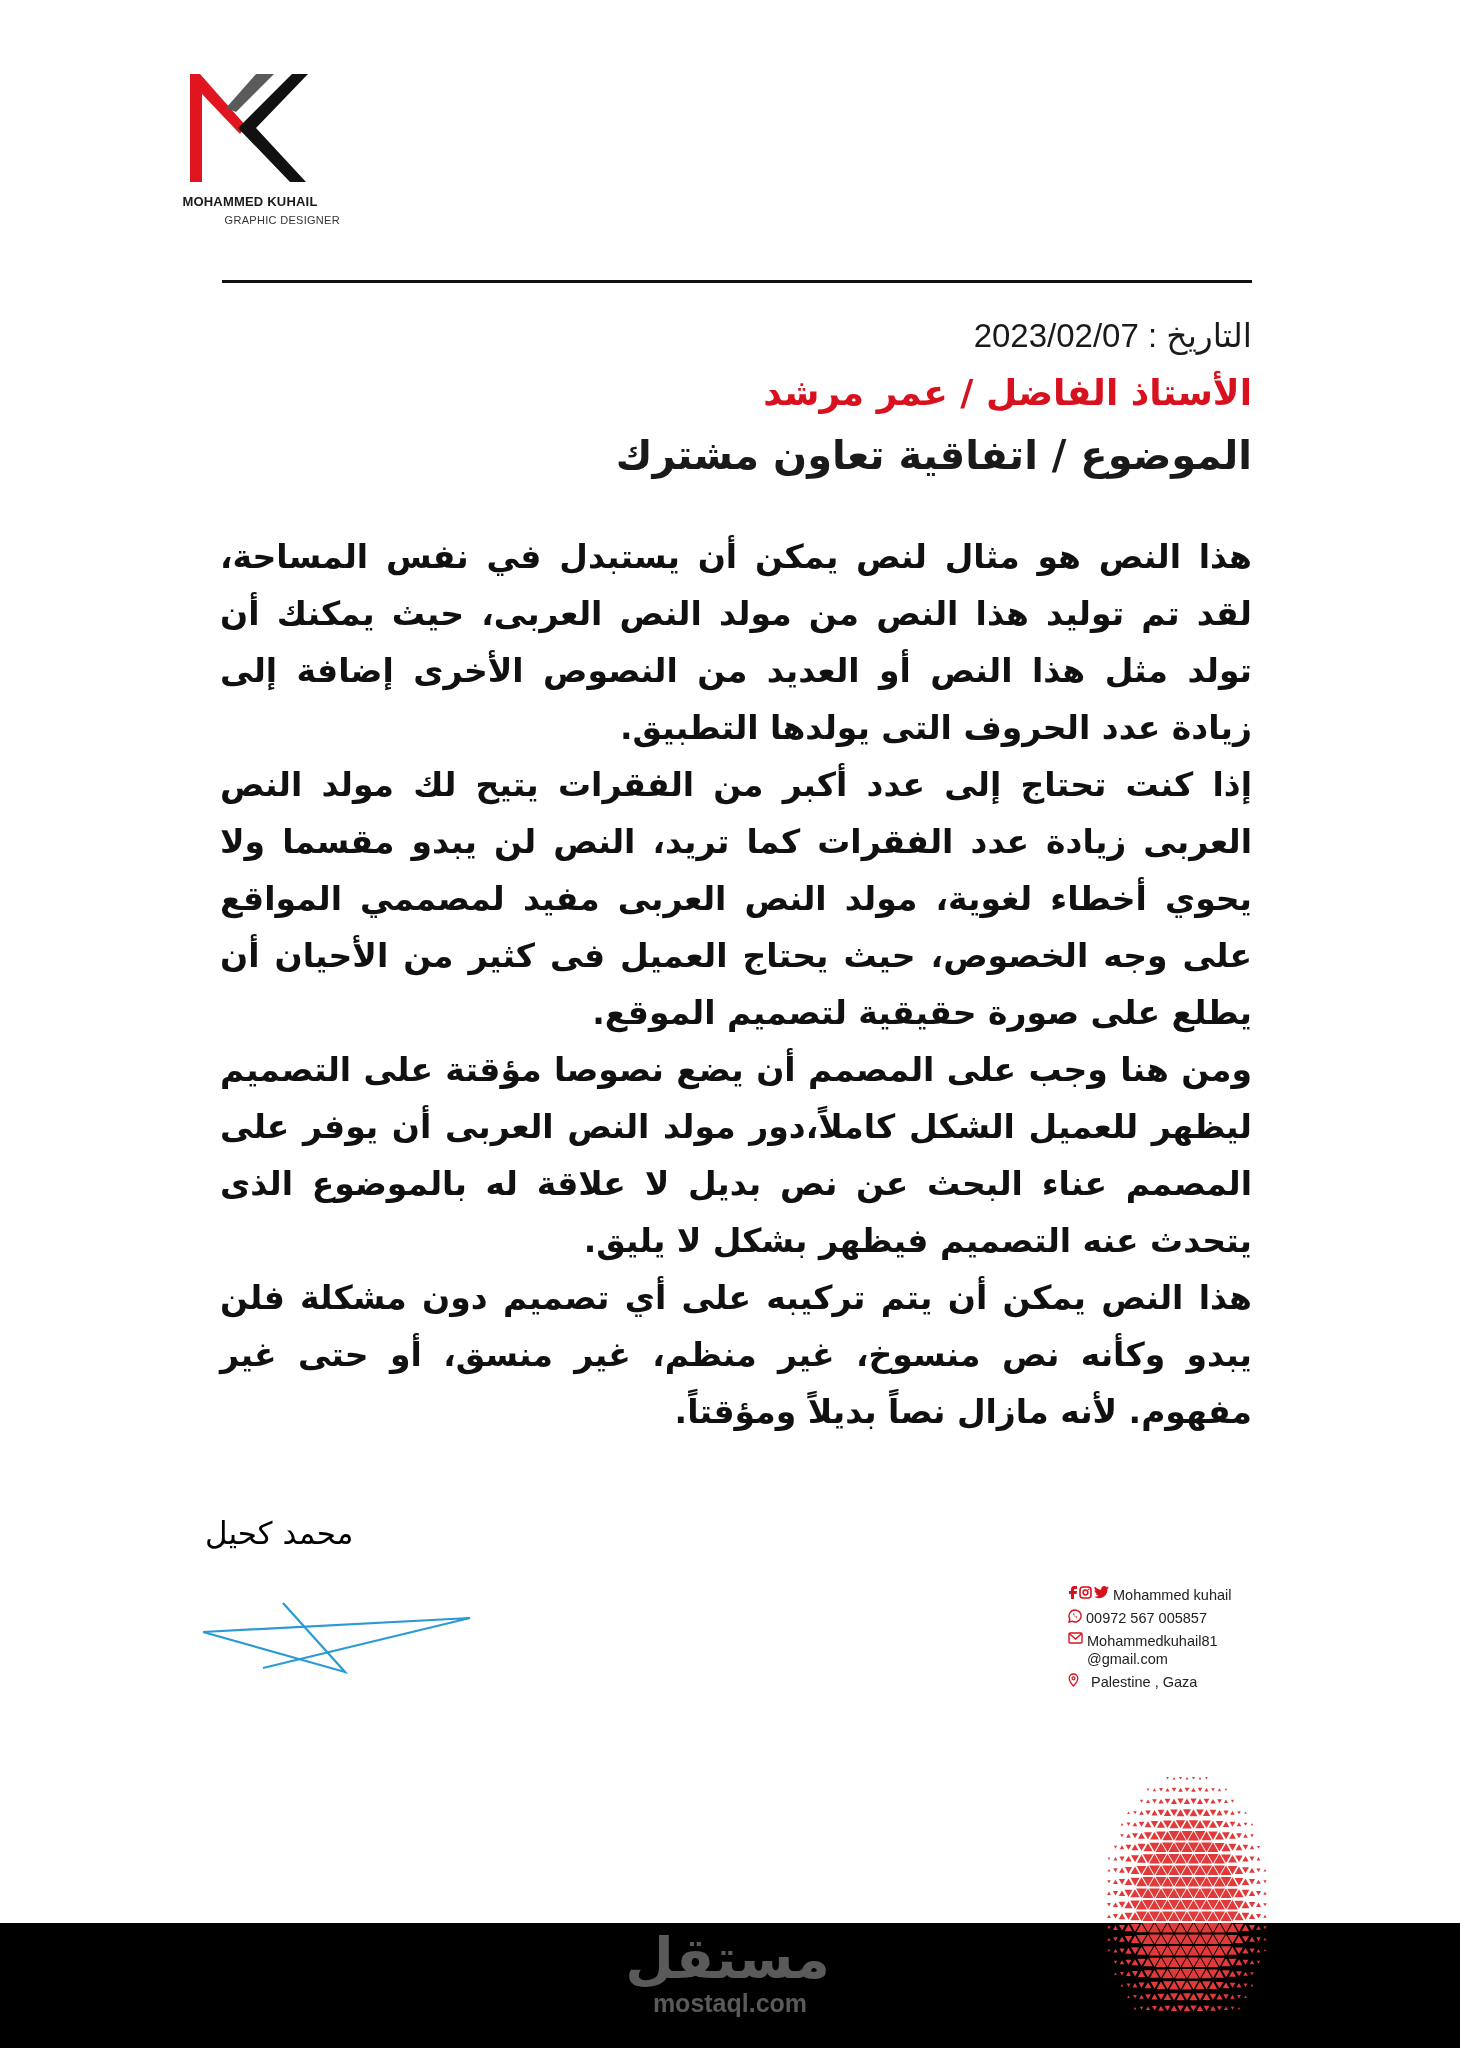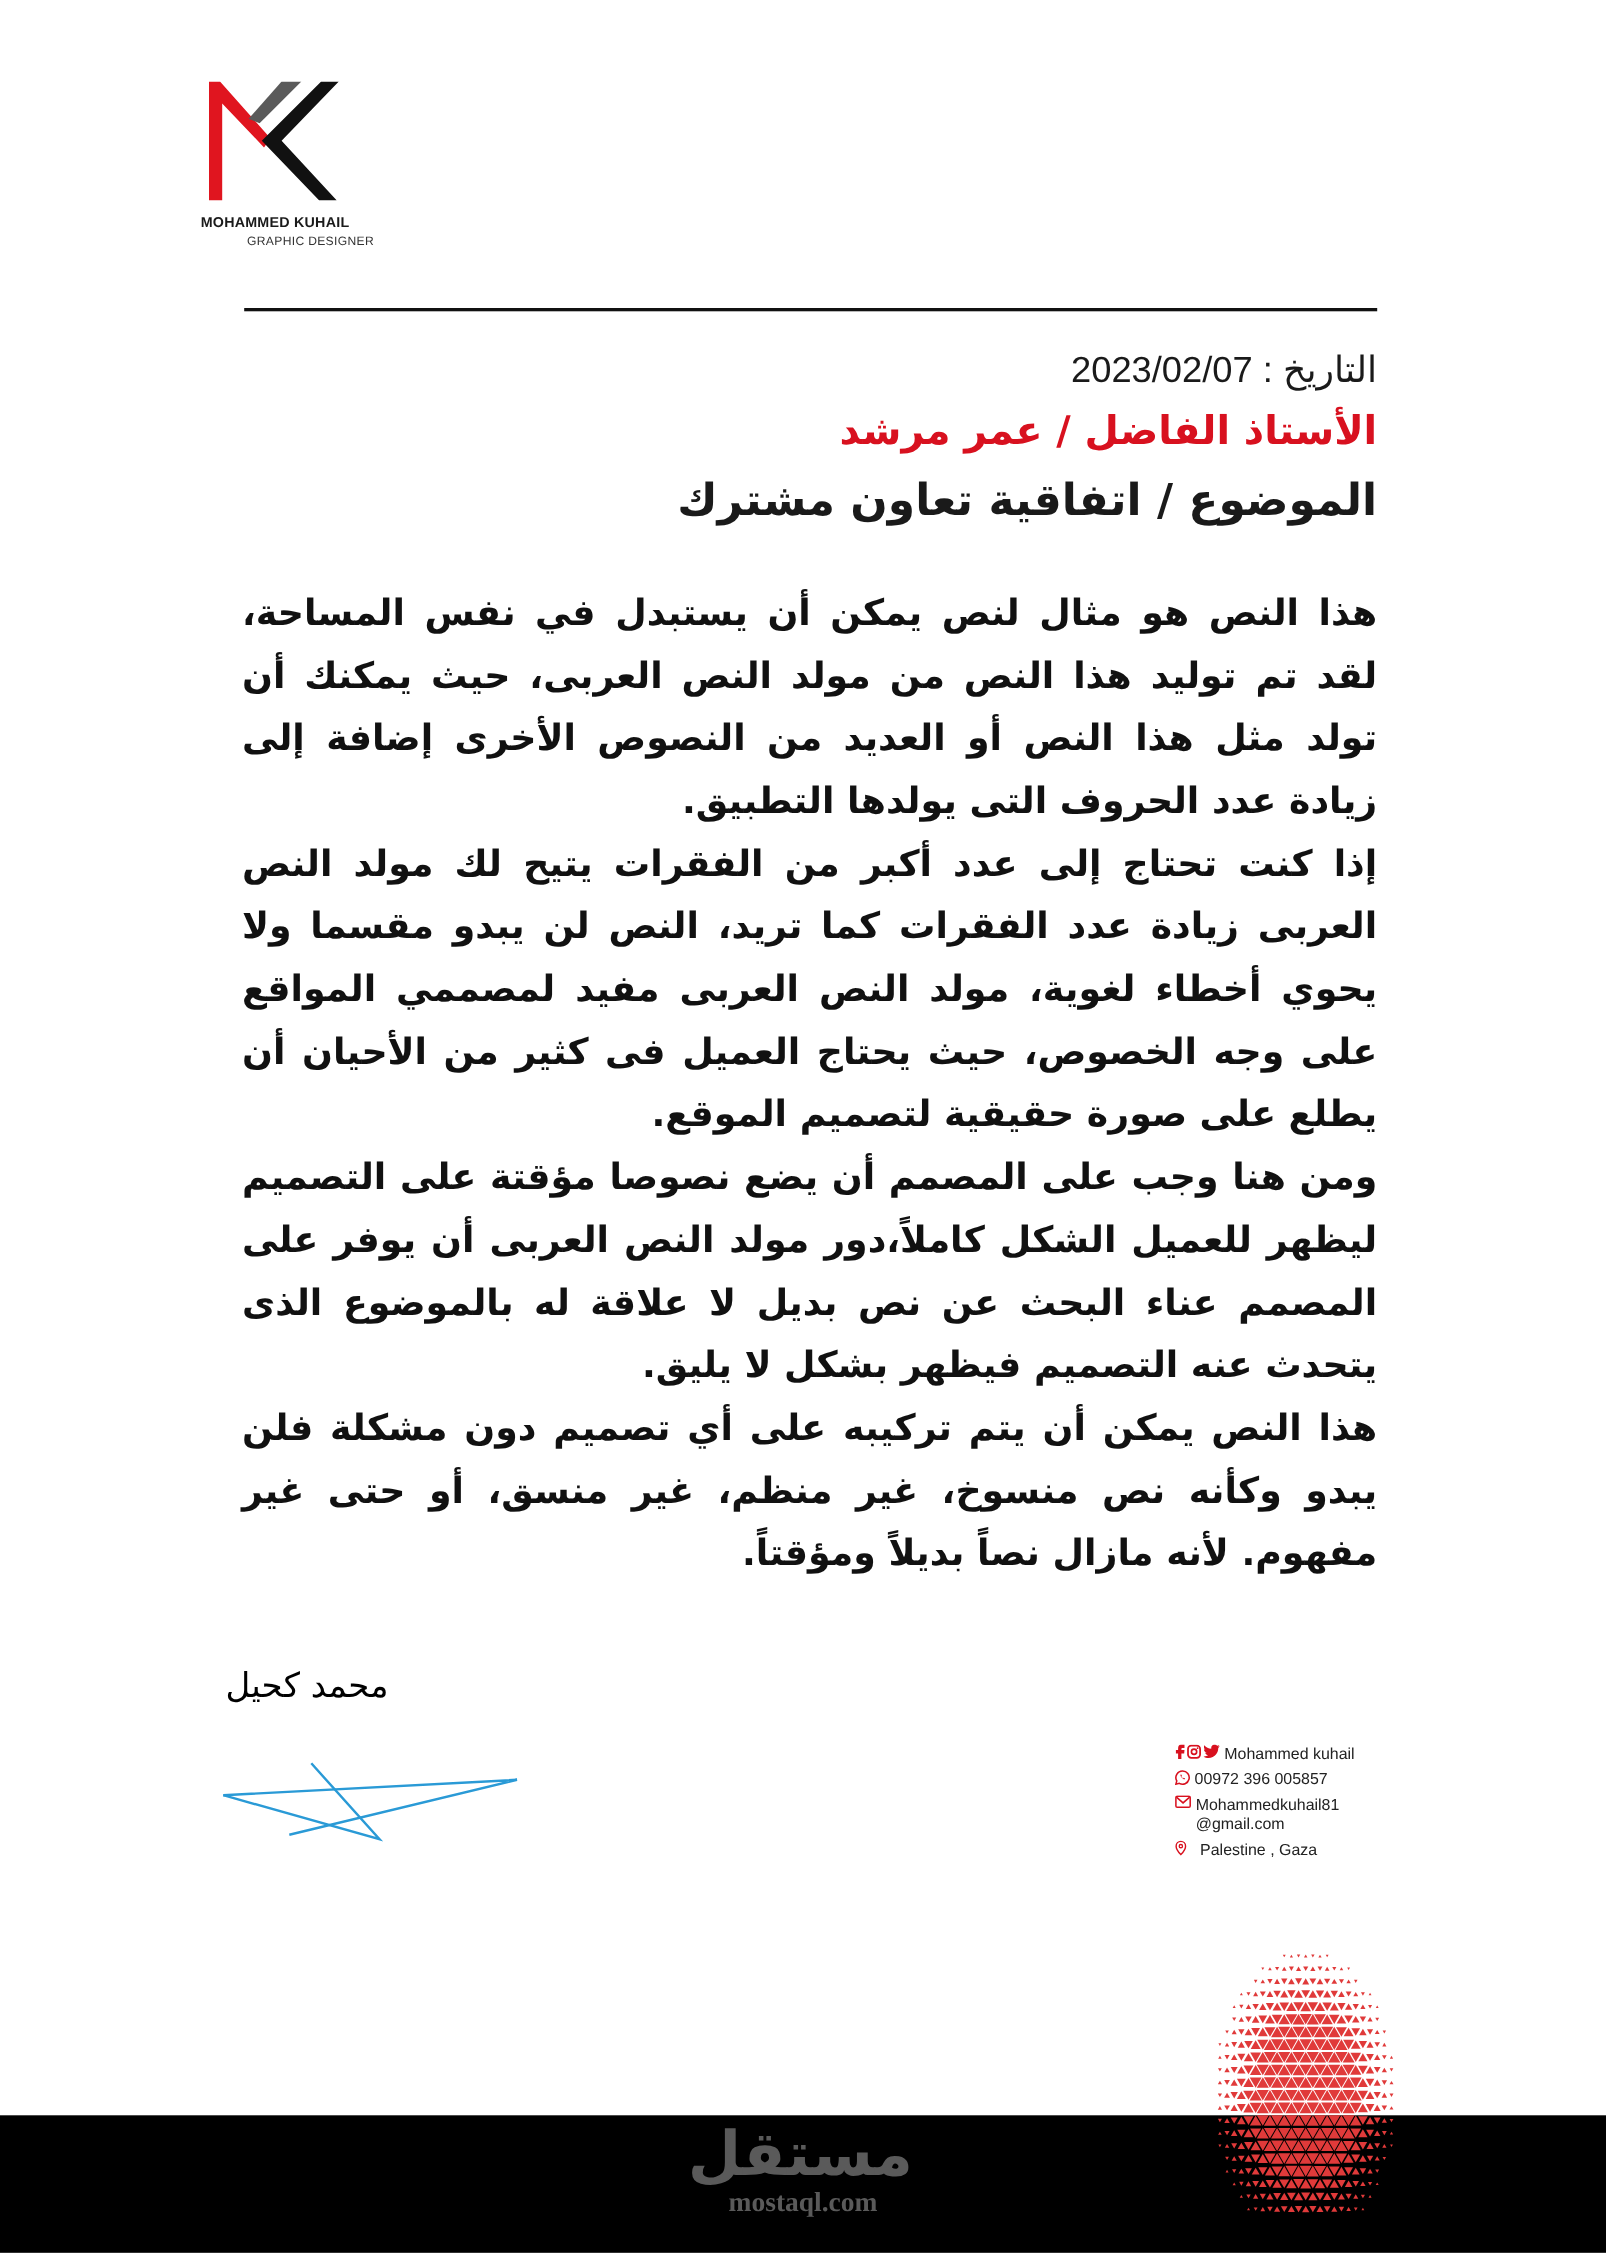--- a/index.html
+++ b/index.html
@@ -43,21 +43,21 @@
 
   .contact { position: absolute; left: 1068px; top: 1586px; width: 220px; font-family: "Liberation Sans", sans-serif; color: #222; }
   .contact-row { display: flex; align-items: flex-start; font-size: 14.5px; line-height: 18px; margin-bottom: 5px; }
   .contact-row .ic { color: #d8111f; margin-right: 4px; display: inline-flex; gap: 2px; align-items: center; }
   .contact-row .txt { white-space: pre-line; }
 
   .triangles { position: absolute; left: 1075px; top: 1715px; width: 220px; height: 333px; }
   .footer { position: absolute; left: 0; top: 1923px; width: 1460px; height: 125px; background: #000; }
   .watermark { position: absolute; left: 630px; top: 1928px; width: 200px; text-align: center; color: #5a5a5a; }
   .wm-ar { font-size: 56px; font-weight: bold; line-height: 62px; direction: rtl; }
-  .wm-en { font-family: Liberation Serif, serif; font-weight: bold; font-size: 25px; line-height: 26px; }
+  .wm-en { font-family: Liberation Sans, sans-serif; font-weight: bold; font-size: 25px; line-height: 26px; }
 </style>
 </head>
 <body>
 
 <div class="logo">
   <svg width="120" height="110" viewBox="0 0 120 110">
     <polygon points="0,0 10,0 56,52 50,60 12,20 12,108 0,108" fill="#e0151f"></polygon>
     <polygon points="66,0 84,0 46,38 36,34" fill="#5a5a5a"></polygon>
     <polygon points="102,0 118,0 66,54 116,108 100,108 48,54" fill="#111111"></polygon>
   </svg>
@@ -101,21 +101,21 @@
     </span>
     <span class="txt">Mohammed kuhail</span>
   </div>
   <div class="contact-row">
     <span class="ic">
       <svg width="14" height="14" viewBox="0 0 14 14">
           <path d="M7 1a6 6 0 0 0-5.2 9L1 13l3.1-.8A6 6 0 1 0 7 1z" fill="none" stroke="#d8111f" stroke-width="1.4"></path>
           <path d="M5 4.5c.3 1.8 1.6 3.4 3.6 4.3l.8-.9-1.2-.7-.6.5c-.8-.4-1.3-1-1.6-1.7l.5-.6-.6-1.3z" fill="#d8111f"></path>
         </svg>
     </span>
-    <span class="txt">00972 396 005857</span>
+    <span class="txt">00972 567 005857</span>
   </div>
   <div class="contact-row">
     <span class="ic">
       <svg width="15" height="12" viewBox="0 0 15 12">
           <rect x="1" y="1" width="13" height="10" rx="1.2" fill="none" stroke="#d8111f" stroke-width="1.4"></rect>
           <polyline points="1.5,1.8 7.5,7 13.5,1.8" fill="none" stroke="#d8111f" stroke-width="1.4"></polyline>
         </svg>
     </span>
     <span class="txt">Mohammedkuhail81
 @gmail.com</span>

